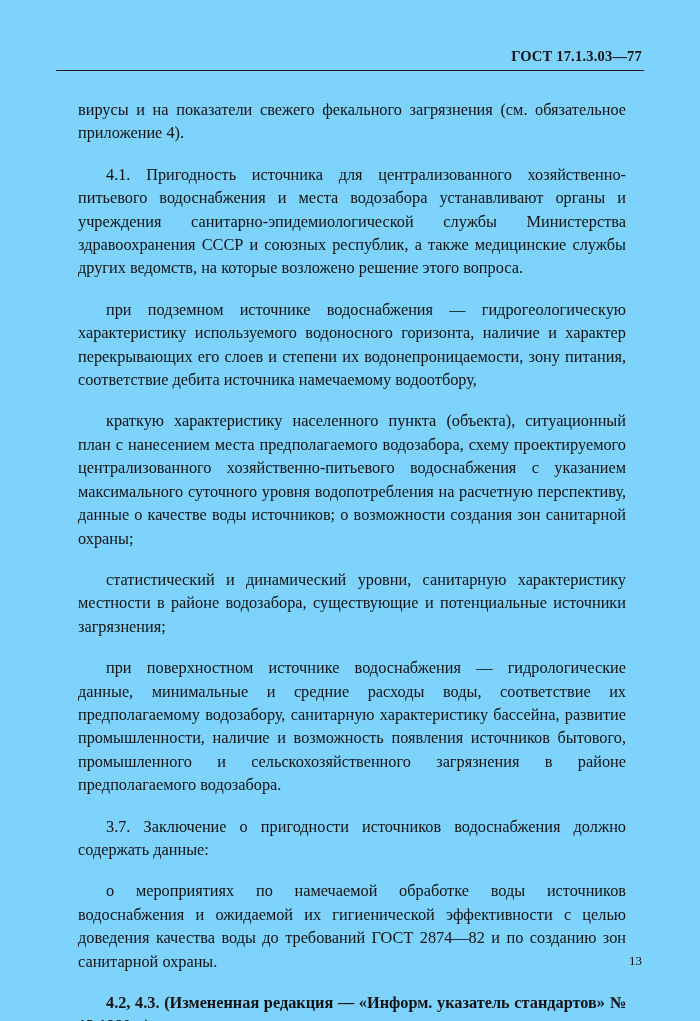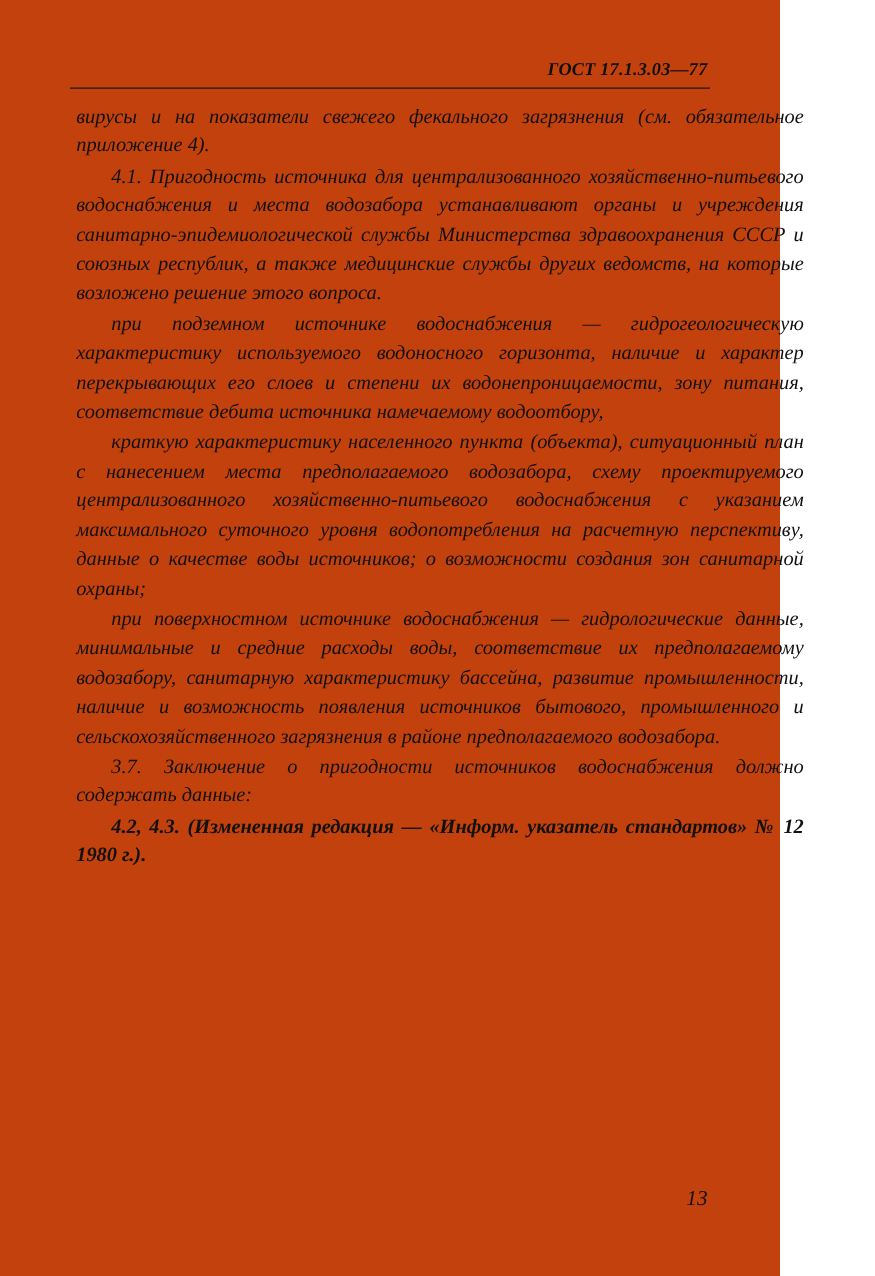--- a/index.html
+++ b/index.html
@@ -11,24 +11,23 @@
     width: 700px;
     height: 1021px;
     position: relative;
     font-family: "Liberation Serif", serif;
     color: #0d0d0d;
     overflow: hidden;
   }
   .page {
     position: absolute;
     left: 0; top: 0;
-    width: 624px;
+    width: 700px;
     height: 1021px;
-    background: #c2410c;
-    font-style: italic;
+    background: #7dd3fc;
   }
   .header {
     position: absolute;
     top: 48px;
     right: 58px;
     font-family: "Liberation Serif", serif;
     font-weight: bold;
     font-size: 14.5px;
     letter-spacing: 0.2px;
     color: #111;
@@ -40,21 +39,21 @@
     right: 56px;
     border-bottom: 1.4px solid #1a1a1a;
   }
   .content {
     position: absolute;
     top: 80px;
     left: 60px;
     width: 584px;
   }
   p.para {
-    margin: 1px;
+    margin: 18px;
     font-size: 16.3px;
     line-height: 23.4px;
     text-align: justify;
     text-justify: inter-word;
     color: #111;
     font-family: "Liberation Serif", serif;
   }
   p.para.indent {
     text-indent: 28px;
   }
@@ -72,21 +71,21 @@
     font-size: 15.2px;
     line-height: 23.4px;
   }
   .bold {
     font-weight: bold;
   }
   .page-number {
     position: absolute;
     right: 58px;
     bottom: 52px;
-    font-size: 17px;
+    font-size: 13px;
     font-family: "Liberation Serif", serif;
     color: #111;
   }
 </style>
 </head>
 <body>
 
 <div class="page">
 
   <div class="header">ГОСТ 17.1.3.03—77</div>
@@ -97,27 +96,29 @@
     <p class="para">вирусы и на показатели свежего фекального загрязнения (см. обязательное приложение 4).</p>
 
 
     <p class="para indent">4.1. Пригодность источника для централизованного хозяйственно-питьевого водоснабжения и места водозабора устанавливают органы и учреждения санитарно-эпидемиологической службы Министерства здравоохранения СССР и союзных республик, а также медицинские службы других ведомств, на которые возложено решение этого вопроса.</p>
 
 
     <p class="para indent">при подземном источнике водоснабжения — гидрогеологическую характеристику используемого водоносного горизонта, наличие и характер перекрывающих его слоев и степени их водонепроницаемости, зону питания, соответствие дебита источника намечаемому водоотбору,</p>
 
     <p class="para indent">краткую характеристику населенного пункта (объекта), ситуационный план с нанесением места предполагаемого водозабора, схему проектируемого централизованного хозяйственно-питьевого водоснабжения с указанием максимального суточного уровня водопотребления на расчетную перспективу, данные о качестве воды источников; о возможности создания зон санитарной охраны;</p>
 
+    <p class="para indent">статистический и динамический уровни, санитарную характеристику местности в районе водозабора, существующие и потенциальные источники загрязнения;</p>
 
     <p class="para indent">при поверхностном источнике водоснабжения — гидрологические данные, минимальные и средние расходы воды, соответствие их предполагаемому водозабору, санитарную характеристику бассейна, развитие промышленности, наличие и возможность появления источников бытового, промышленного и сельскохозяйственного загрязнения в районе предполагаемого водозабора.</p>
 
     <p class="para indent">3.7. Заключение о пригодности источников водоснабжения должно содержать данные:</p>
 
 
 
+    <p class="para indent">о мероприятиях по намечаемой обработке воды источников водоснабжения и ожидаемой их гигиенической эффективности с целью доведения качества воды до требований ГОСТ 2874—82 и по созданию зон санитарной охраны.</p>
 
     <p class="para indent sans bold">4.2, 4.3. (Измененная редакция — «Информ. указатель стандартов» № 12 1980 г.).</p>
 
 
   </div>
 
   <div class="page-number">13</div>
 
 </div>
 

